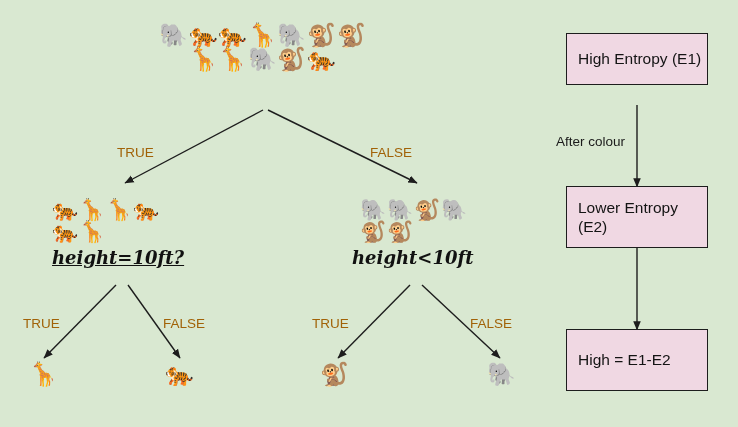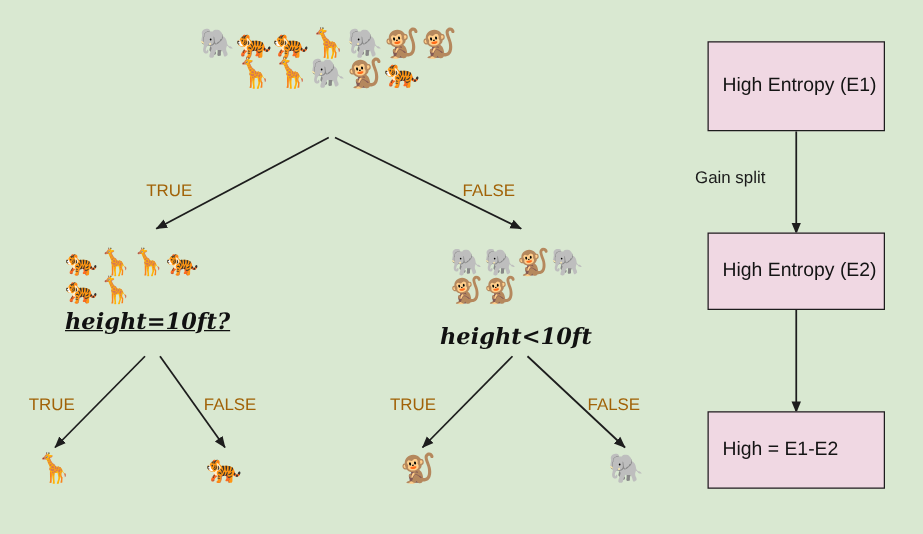--- a/index.html
+++ b/index.html
@@ -131,40 +131,40 @@
       <div class="emoji-row" style="margin-top:1px;">🐅🦒</div>
     </div>
     <div class="node-label" style="font-size:18px; margin-top:3px;text-decoration:underline;">height=10ft?</div>
   </div>
 
   <div class="node" style="left:352px; top:200px; width:170px; text-align:left;">
     <div class="emoji-cloud" style="font-size:21px; padding-left:8px;">
       <div class="emoji-row">🐘🐘🐒🐘</div>
       <div class="emoji-row" style="margin-top:1px;">🐒🐒</div>
     </div>
-    <div class="node-label" style="font-size:18px; margin-top:15px;">height&lt;10ft</div>
+    <div class="node-label" style="font-size:18px; margin-top:3px;">height&lt;10ft</div>
   </div>
 
   <div class="edge-label" style="left:23px; top:316px;">TRUE</div>
   <div class="edge-label" style="left:163px; top:316px;">FALSE</div>
   <div class="edge-label" style="left:312px; top:316px;">TRUE</div>
   <div class="edge-label" style="left:470px; top:316px;">FALSE</div>
 
   <div class="leaf" style="left:29px; top:361px; font-size:23px;">🦒</div>
   <div class="leaf" style="left:165px; top:361px; font-size:23px;">🐅</div>
   <div class="leaf" style="left:320px; top:361px; font-size:23px;">🐒</div>
   <div class="leaf" style="left:487px; top:361px; font-size:23px;">🐘</div>
 
-  <div class="flow-box" style="left:566px; top:33px; width:142px; height:72px;">
+  <div class="flow-box" style="left:566px; top:33px; width:142px; height:52px;">
     <span>High Entropy (E1)</span>
   </div>
 
-  <div class="flow-label" style="left:556px; top:134px;">Gain split</div>
+  <div class="flow-label" style="left:556px; top:134px;">After colour</div>
 
   <div class="flow-box" style="left:566px; top:186px; width:142px; height:62px;">
-    <span>High Entropy (E2)</span>
+    <span>Lower Entropy (E2)</span>
   </div>
 
   <div class="flow-box" style="left:566px; top:329px; width:142px; height:62px;">
     <span>High = E1-E2</span>
   </div>
 
 </div>
 
 </body></html>

